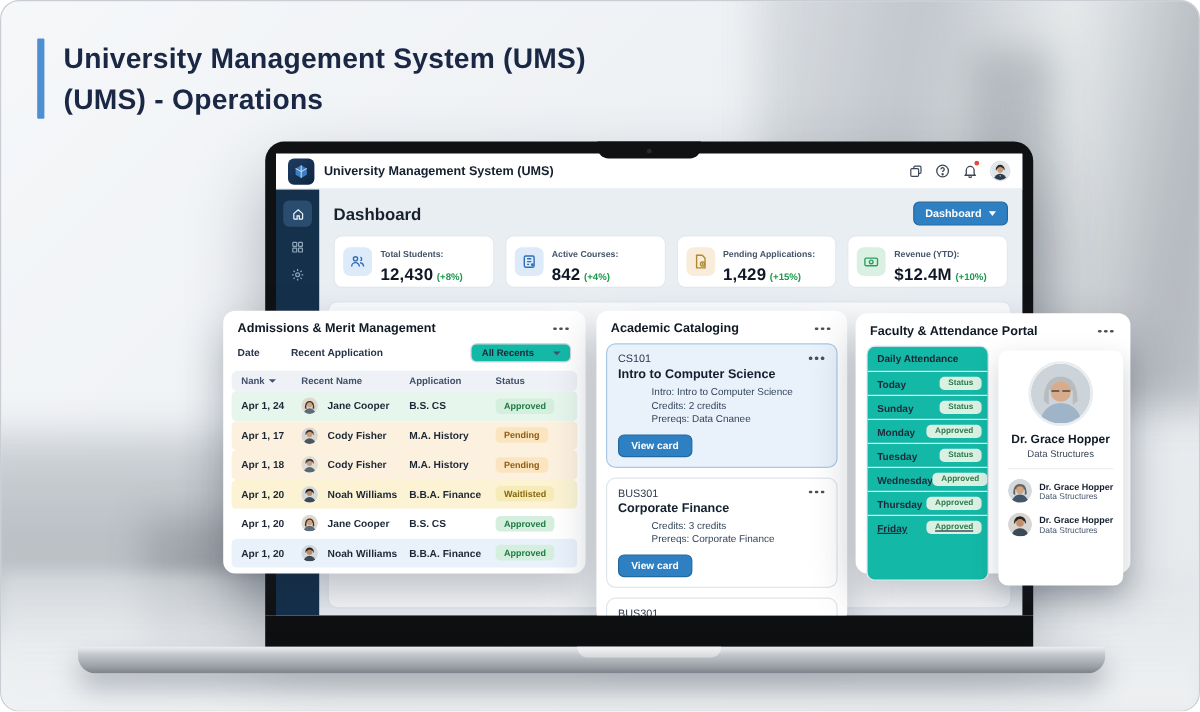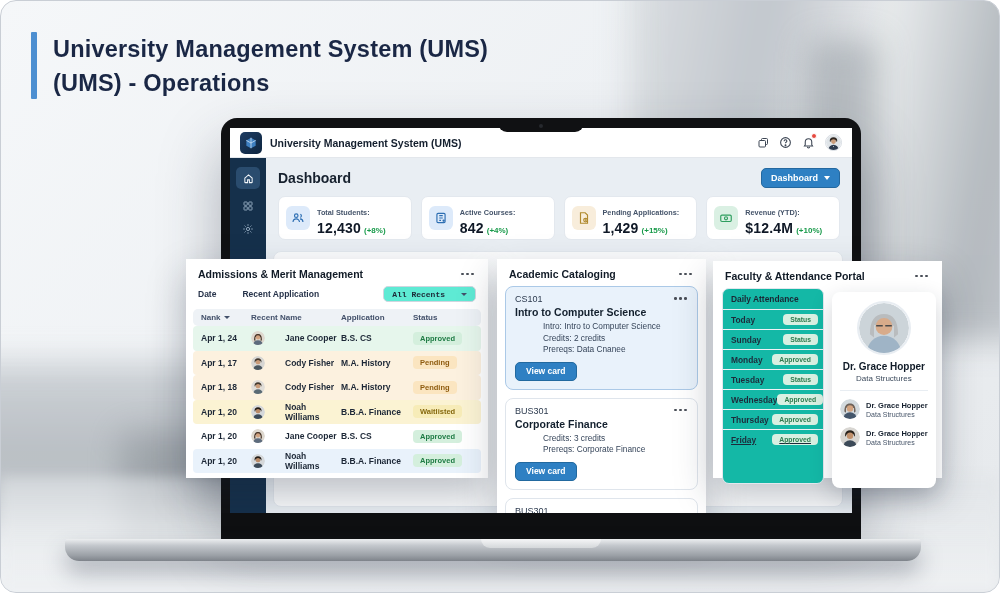--- a/index.html
+++ b/index.html
@@ -80,39 +80,39 @@
   .sic-amber { background:#f8eddb; color:#b08a2e; }
   .sic-green { background:#daf0e3; color:#2f9e5f; }
   .stat-label { font-size:7.3px; color:#45546a; font-weight:bold; white-space:nowrap; }
   .stat-vrow { display:flex; align-items:baseline; margin-top:1px; }
   .stat-value { font-size:14px; font-weight:bold; color:#0f1826; letter-spacing:.2px; }
   .stat-delta { font-size:8px; color:#189a4a; font-weight:bold; margin-left:3px; }
   .content-card { position:absolute; left:7px; right:9px; top:93px; height:256px;
     background:#fbfcfd; border:1px solid #e3e8ee; border-radius:8px; }
 
   
-  .panel { position:absolute; background:#fff; border-radius:0; z-index:30;
+  .panel { position:absolute; background:#fff; border-radius:10px; z-index:30;
     box-shadow:0 16px 36px rgba(25,35,55,.28); }
   .panel-head { display:flex; justify-content:space-between; align-items:center; padding:9px 12px 6px; }
   .panel-title { font-size:10.5px; font-weight:bold; color:#101a26; white-space:nowrap; }
   .dots { display:flex; gap:2.5px; cursor:pointer; padding:2px; }
   .dots i { width:2.6px; height:2.6px; border-radius:50%; background:#4a4f58; }
 
   .panel-adm { left:185px; top:258px; width:302px; height:219px; }
   .adm-filter { display:flex; align-items:center; padding:0 12px 7px; font-size:8.5px; color:#27334a; font-weight:bold; }
   .adm-filter .f2 { margin-left:26px; }
   .adm-select { margin-left:auto; border:1px solid #cfd6df; border-radius:5px; padding:2.5px 8px;
-    font-size:8px; color:#1c2736; display:flex; align-items:center; gap:16px; background:#5eead4; cursor:pointer;font-family:Liberation Mono, monospace; }
+    font-size:8px; color:#1c2736; display:flex; align-items:center; gap:16px; background:#14b8a6; cursor:pointer; }
   .adm-table { margin:0 7px; }
   .adm-thead { display:grid; grid-template-columns:50px 1fr 72px 60px; background:#eef2f6;
     border-radius:5px; padding:4px 8px; font-size:8px; font-weight:bold; color:#42506a; align-items:center; }
   .th-sort { display:flex; align-items:center; gap:3px; }
   .adm-row { display:grid; grid-template-columns:50px 1fr 72px 60px; padding:0 8px; align-items:center;
     font-size:8.5px; color:#1c2736; height:24.5px; border-radius:4px; font-weight:bold; }
-  .cell-name { display:flex; align-items:center; gap:20px; }
+  .cell-name { display:flex; align-items:center; gap:8px; }
   .avatar14 { width:14px; height:14px; border-radius:50%; overflow:hidden; flex:0 0 auto; }
   .tint-green { background:#e6f6ec; } .tint-amber { background:#fcf1df; }
   .tint-yellow { background:#fbf3d3; } .tint-blue { background:#e9f2fb; } .tint-white { background:#fff; }
   .pill { font-size:7.5px; font-weight:bold; padding:2px 7px; border-radius:4px; justify-self:start; white-space:nowrap; }
   .pill-approved { background:#d4efdd; color:#1e7b44; }
   .pill-pending { background:#fbe5c0; color:#8f5c10; }
   .pill-waitlisted { background:#f7ecb8; color:#86690f; }
 
   .panel-cat { left:496px; top:258px; width:209px; height:261px; }
   .course-card { margin:0 8px 8px; border:1px solid #dfe5ec; border-radius:8px;

